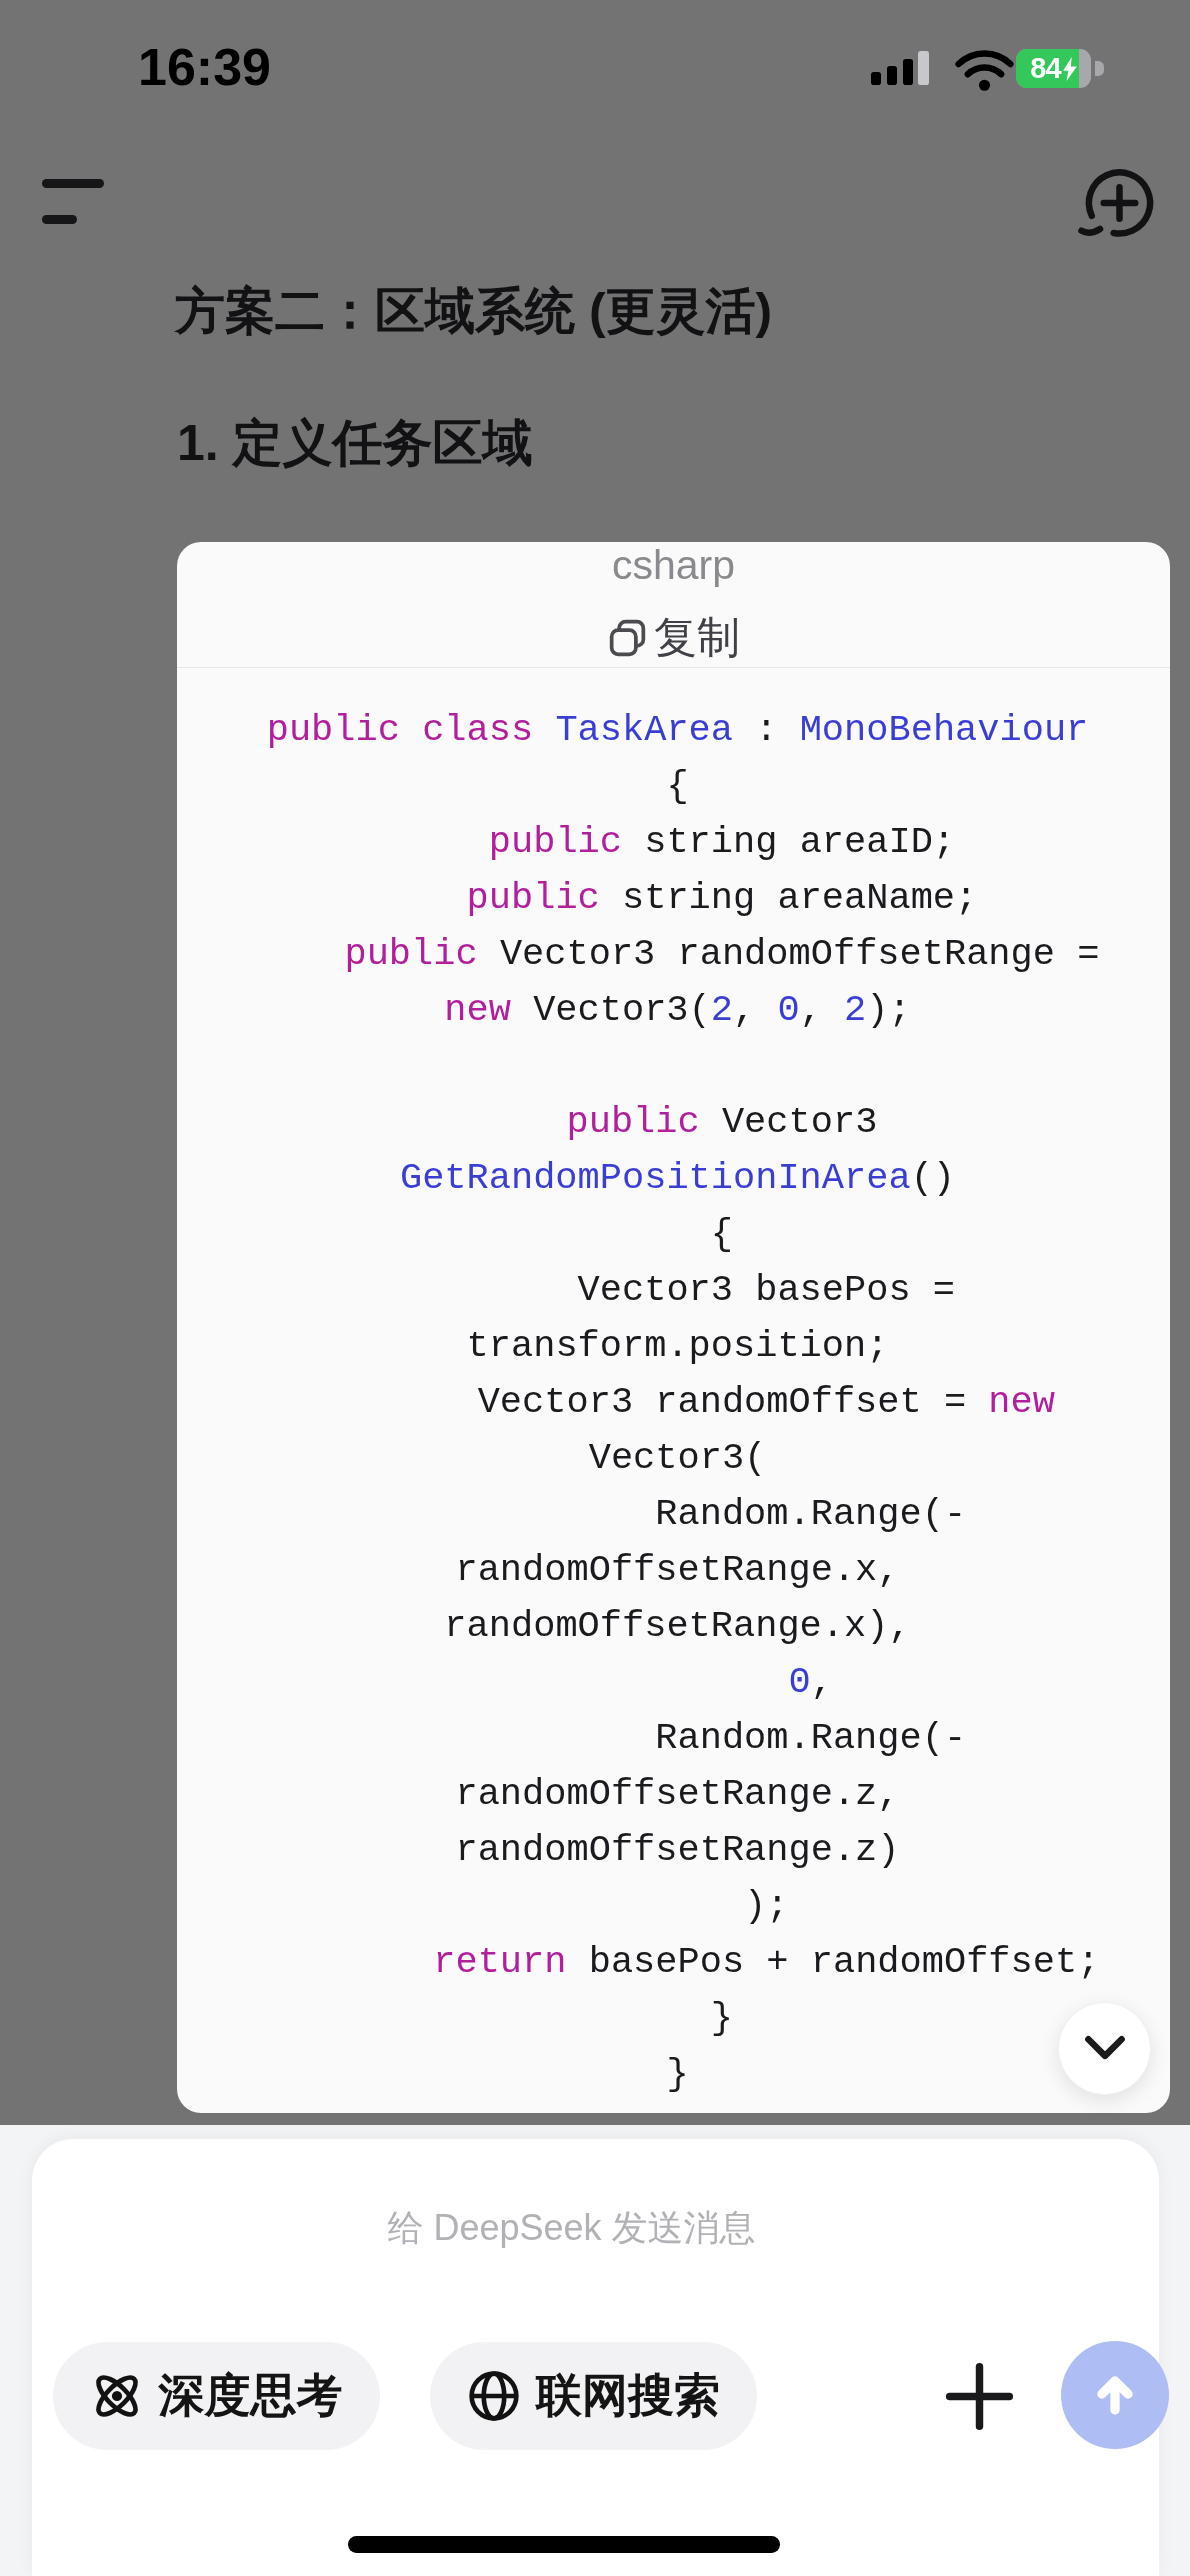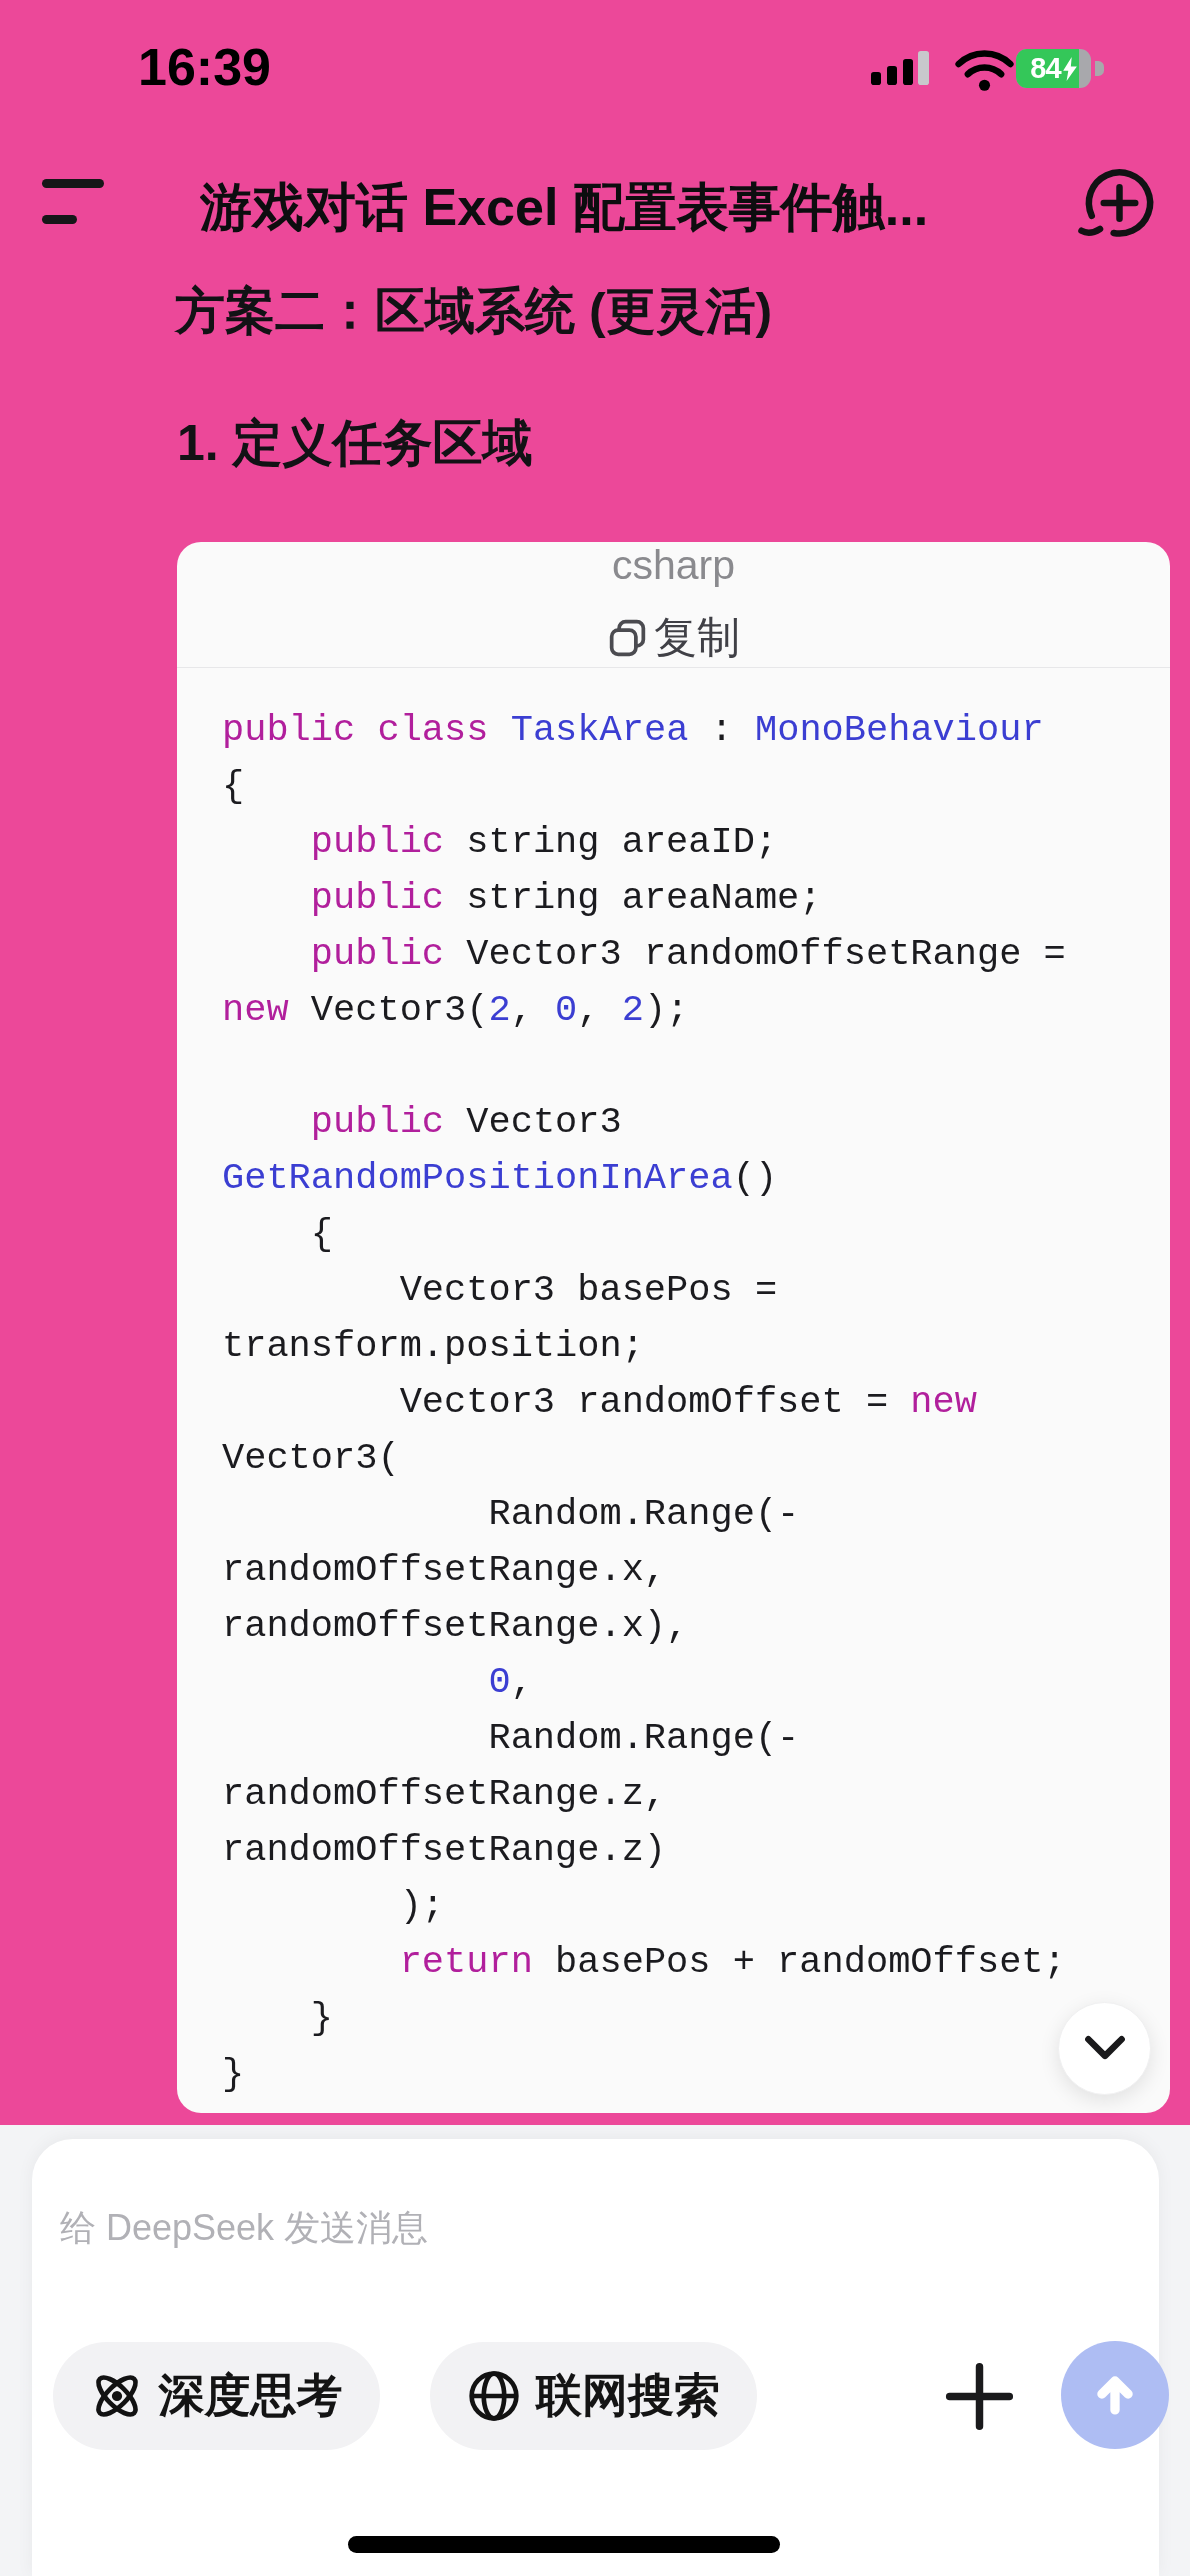--- a/index.html
+++ b/index.html
@@ -1,19 +1,19 @@
 <!DOCTYPE html>
 <html style="--kw: #b11f9c; --ty: #3b3ed2; --num: #3b3ed2; --plain: #1b1b1f; --send: #aebdf3; --battery: #34c759;font-size:15px"><head>
 <meta charset="utf-8">
 <style>
   * { margin:0; padding:0; box-sizing:border-box; }
   html,body { background:#fff; }
   .screen {
     position:relative; width:1190px; height:2576px; overflow:hidden;
-    background:#ec4899; font-family:"Liberation Sans", sans-serif; color:#141417;
+    background:#737373; font-family:"Liberation Sans", sans-serif; color:#141417;text-align:center;
   }
   
   .time { position:absolute; left:138px; top:37px; font-size:52px; font-weight:700; color:#000; }
   .signal { position:absolute; left:871px; top:50px; width:65px; height:35px; display:flex; align-items:flex-end; gap:5.6px; }
   .signal i { display:block; width:10.2px; border-radius:2.8px; background:#000; }
   .signal i:nth-child(1){height:13px;} .signal i:nth-child(2){height:19.5px;}
   .signal i:nth-child(3){height:26px;} .signal i:nth-child(4){height:34px; background:#c8c8cc;}
   .wifi { position:absolute; left:954px; top:48px; }
   .battery { position:absolute; left:1016px; top:49px; width:75px; height:39px; border-radius:11px;
     background:#a8a8ac; overflow:hidden; }
@@ -88,21 +88,20 @@
           <polygon points="10,0 0,16 6,16 4,28 16,11 9,11" fill="#fff"></polygon>
         </svg>
     </div>
   </div>
   <div class="battery-nub"></div>
 
   <div class="hamburger">
       <i></i>
       <i></i>
     </div>
-  <div class="chat-title">游戏对话 Excel 配置表事件触...</div>
   <svg class="new-chat" width="89" height="97" viewBox="0 0 96 104">
     <circle cx="48" cy="46" r="33" fill="none" stroke="#121214" stroke-width="7" stroke-linecap="round" stroke-dasharray="176 31" transform="rotate(155 48 46)"></circle>
     <path d="M27 74 Q16 81 7 76" fill="none" stroke="#121214" stroke-width="7" stroke-linecap="round"></path>
     <path d="M48 29 v34 M31 46 h34" fill="none" stroke="#121214" stroke-width="7" stroke-linecap="round"></path>
   </svg>
 
   <div class="h2">方案二：区域系统 (更灵活)</div>
   <div class="h3">1. 定义任务区域</div>
 
   <div class="code-card">

